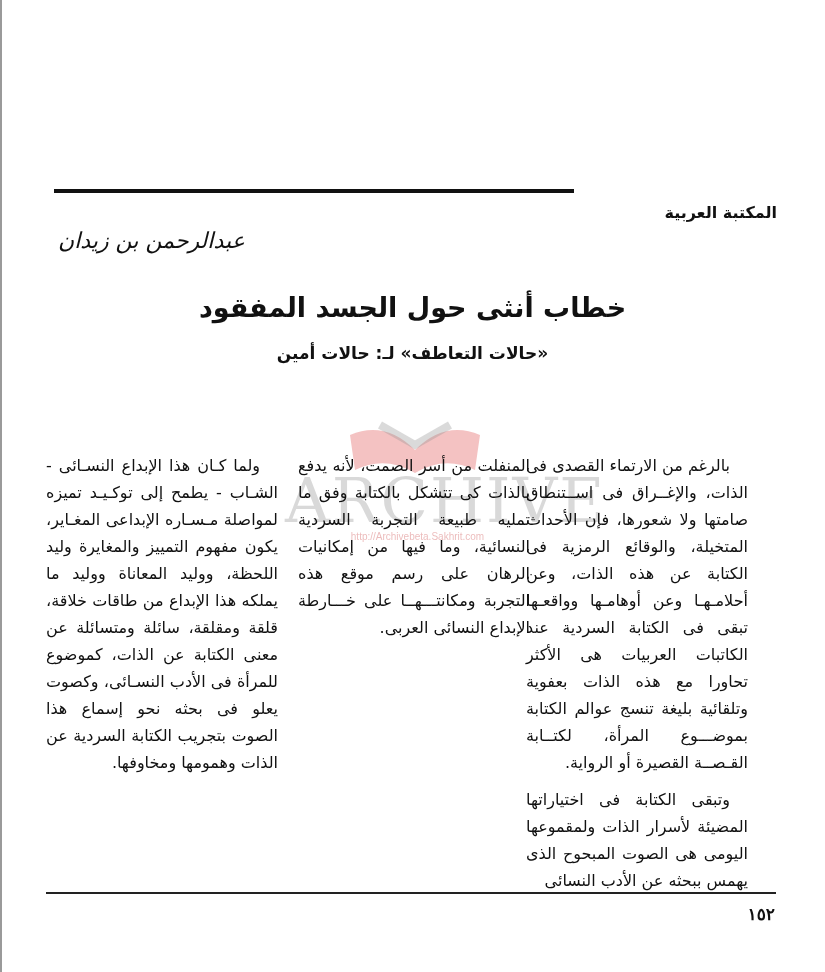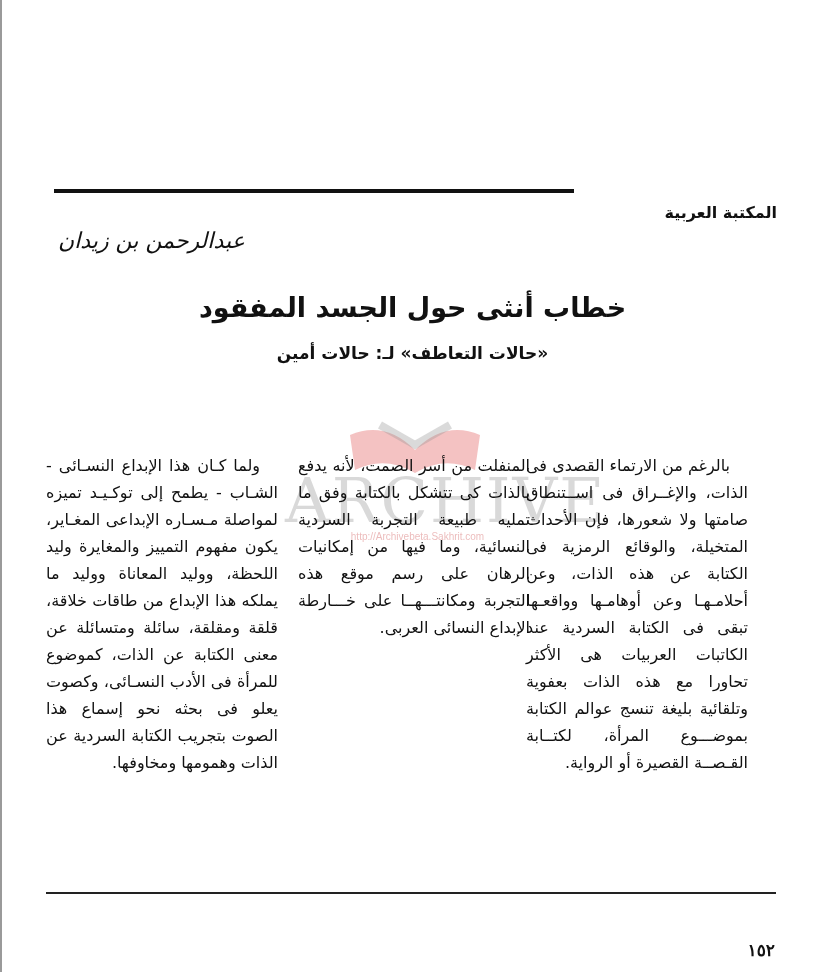--- a/index.html
+++ b/index.html
@@ -29,21 +29,21 @@
   .column { position: absolute; top: 452px; direction: rtl; text-align: justify; text-align-last: right;
             font-family: "DejaVu Sans", sans-serif; font-size: 16px; line-height: 27px; }
   .col-right { left: 526px; width: 222px; }
   .col-middle { left: 298px; width: 232px; }
   .col-left { left: 46px; width: 232px; }
   .para { margin: 0 0 10px 0; text-indent: 18px; }
   .para-noindent { margin: 0 0 10px 0; }
   .strong { font-weight: bold; }
 
   .footer-rule { position: absolute; left: 46px; top: 892px; width: 730px; height: 2px; background: #222; }
-  .page-number { position: absolute; right: 50px; top: 940px; direction: rtl;
+  .page-number { position: absolute; right: 50px; top: 904px; direction: rtl;
                  font-family: Liberation Sans, sans-serif; font-weight: bold; font-size: 17px; }
 </style>
 </head>
 <body>
 
 <div class="page-border"></div>
 
 <div class="section-header">
   <div class="header-rule"></div>
   <div class="section-title">المكتبة العربية</div>
@@ -57,20 +57,21 @@
   <svg class="wm-book" viewBox="0 0 150 60">
     <path d="M10 20 Q45 5 75 35 Q105 5 140 20 L135 55 Q105 40 75 58 Q45 40 15 55 Z" fill="rgba(224,80,80,0.35)"></path>
     <path d="M40 10 L75 30 L110 10" stroke="rgba(150,150,150,0.35)" stroke-width="8" fill="none"></path>
   </svg>
   <div class="wm-text">ARCHIVE</div>
   <div class="wm-url">http://Archivebeta.Sakhrit.com</div>
 </div>
 
 <div class="column col-right">
   <p class="para">بالرغم من الارتماء القصدى فى الذات، والإغــراق فى اســتنطاق صامتها ولا شعورها، فإن الأحداث المتخيلة، والوقائع الرمزية فى الكتابة عن هذه الذات، وعن أحلامـهـا وعن أوهامـها وواقعـها تبقى فى الكتابة السردية عند الكاتبات العربيات هى الأكثر تحاورا مع هذه الذات بعفوية وتلقائية بليغة تنسج عوالم الكتابة بموضـــوع المرأة، لكتــابة القـصــة القصيرة أو الرواية.</p>
+  <p class="para">وتبقى الكتابة فى اختياراتها المضيئة لأسرار الذات ولمقموعها اليومى هى الصوت المبحوح الذى يهمس ببحثه عن الأدب النسائى</p>
 </div>
 
 <div class="column col-middle">
   <p class="para-noindent">المنفلت من أسر الصمت، لأنه يدفع بالذات كى تتشكل بالكتابة وفق ما تمليه طبيعة التجربة السردية النسائية، وما فيها من إمكانيات الرهان على رسم موقع هذه التجربة ومكانتـــهــا على خـــارطة الإبداع النسائى العربى.</p>
 </div>
 
 <div class="column col-left">
   <p class="para">ولما كـان هذا الإبداع النسـائى - الشـاب - يطمح إلى توكـيـد تميزه لمواصلة مـسـاره الإبداعى المغـاير، يكون مفهوم التمييز والمغايرة وليد اللحظة، ووليد المعاناة ووليد ما يملكه هذا الإبداع من طاقات خلاقة، قلقة ومقلقة، سائلة ومتسائلة عن معنى الكتابة عن الذات، كموضوع للمرأة فى الأدب النسـائى، وكصوت يعلو فى بحثه نحو إسماع هذا الصوت بتجريب الكتابة السردية عن الذات وهمومها ومخاوفها.</p>
 </div>
 

